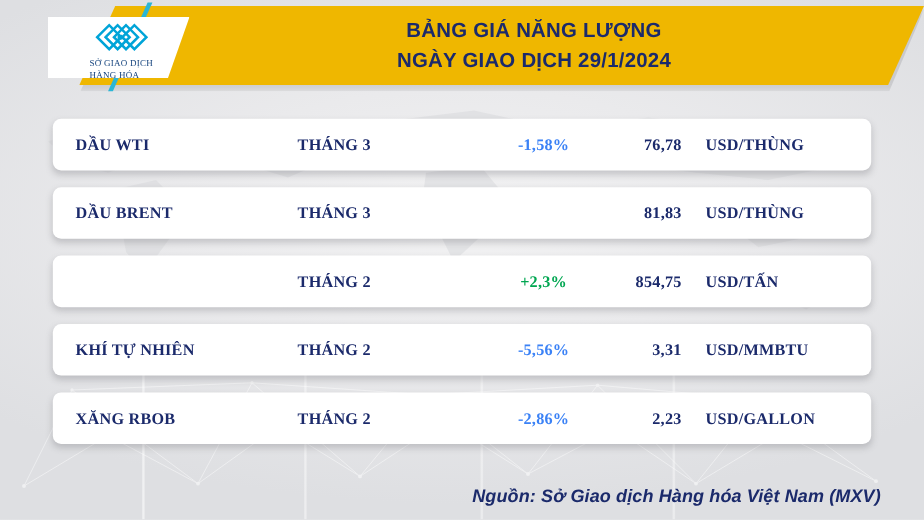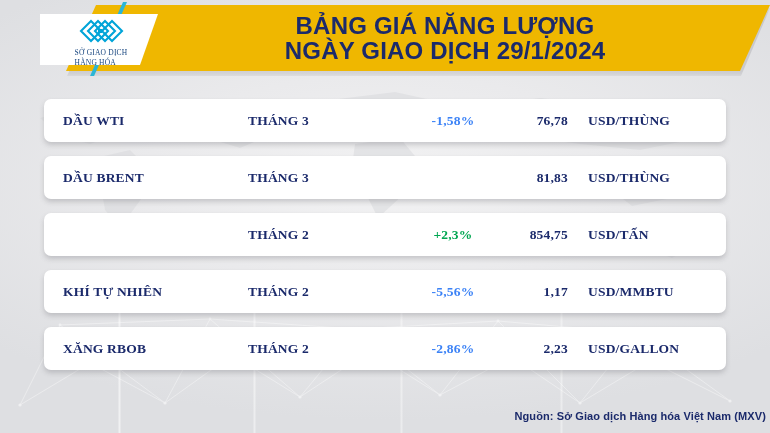--- a/index.html
+++ b/index.html
@@ -122,21 +122,21 @@
     position: absolute;
     left: 150px; top: 8px;
     width: 590px; height: 60px;
     display: flex;
     flex-direction: column;
     align-items: center;
     justify-content: center;
   }
   .title-line {
     color: #1b2a6b;
-    font-size: 24px;
+    font-size: 17px;
     font-weight: bold;
     line-height: 25px;
     letter-spacing: 0.2px;
     white-space: nowrap;
     text-align: center;
   }
 
   
   .rows {
     position: absolute;
@@ -162,24 +162,25 @@
   .c-month { position: absolute; left: 204px; white-space: nowrap; }
   .c-chg   { position: absolute; left: 349px; width: 120px; text-align: center; white-space: nowrap; }
   .c-price { position: absolute; left: 404px; width: 120px; text-align: right; white-space: nowrap; }
   .c-unit  { position: absolute; left: 544px; white-space: nowrap; }
   .chg-down { color: #3b82f6; }
   .chg-up   { color: #00a651; }
 
   
   .footer {
     position: absolute;
-    right: 4px; bottom: 11px;
+    right: 36px; bottom: 11px;
     color: #1b2a6b;
-    font-size: 11px;
+    font-size: 15px;
     font-weight: bold;
+    font-style: italic;
     letter-spacing: 0.1px;
     white-space: nowrap;
   }
 </style>
 </head>
 <body>
 
 <div id="stage">
 
   <svg class="map-watermark" viewBox="0 0 770 215" preserveAspectRatio="none" aria-hidden="true">
@@ -267,21 +268,21 @@
       <div class="row">
         <div class="c-month">THÁNG 2</div>
         <div class="c-chg chg-up">+2,3%</div>
         <div class="c-price">854,75</div>
         <div class="c-unit">USD/TẤN</div>
       </div>
       <div class="row">
         <div class="c-name">KHÍ TỰ NHIÊN</div>
         <div class="c-month">THÁNG 2</div>
         <div class="c-chg chg-down">-5,56%</div>
-        <div class="c-price">1,17</div>
+        <div class="c-price">3,31</div>
         <div class="c-unit">USD/MMBTU</div>
       </div>
       <div class="row">
         <div class="c-name">XĂNG RBOB</div>
         <div class="c-month">THÁNG 2</div>
         <div class="c-chg chg-down">-2,86%</div>
         <div class="c-price">2,23</div>
         <div class="c-unit">USD/GALLON</div>
       </div>
     </div>

